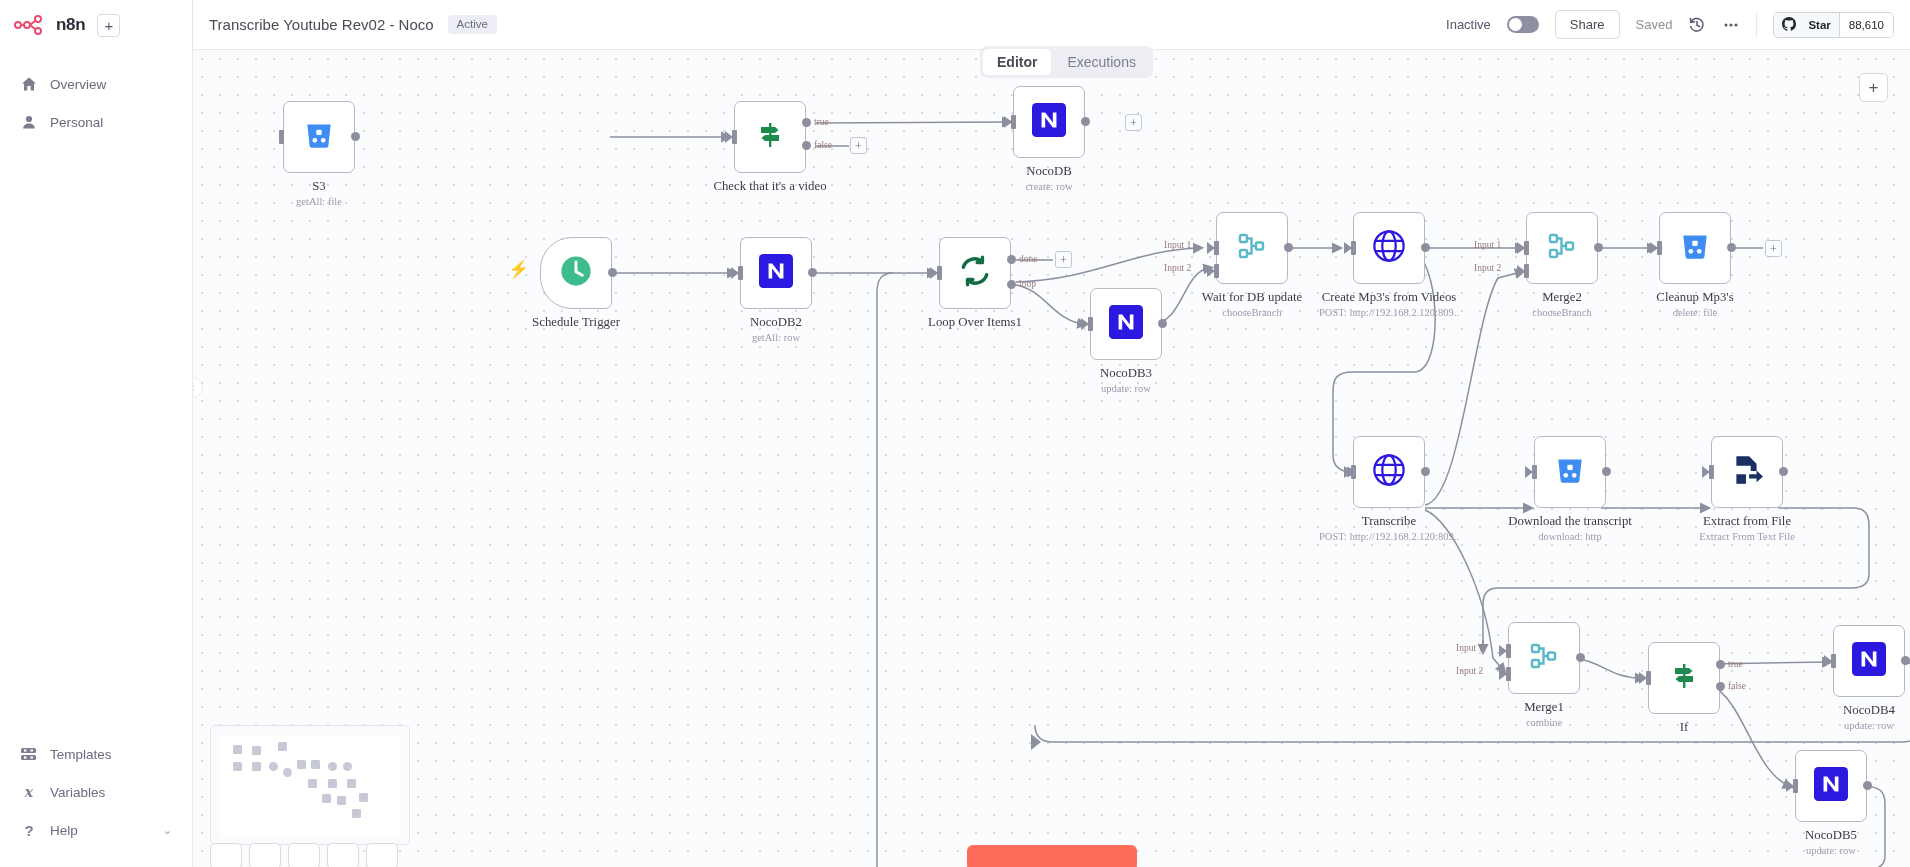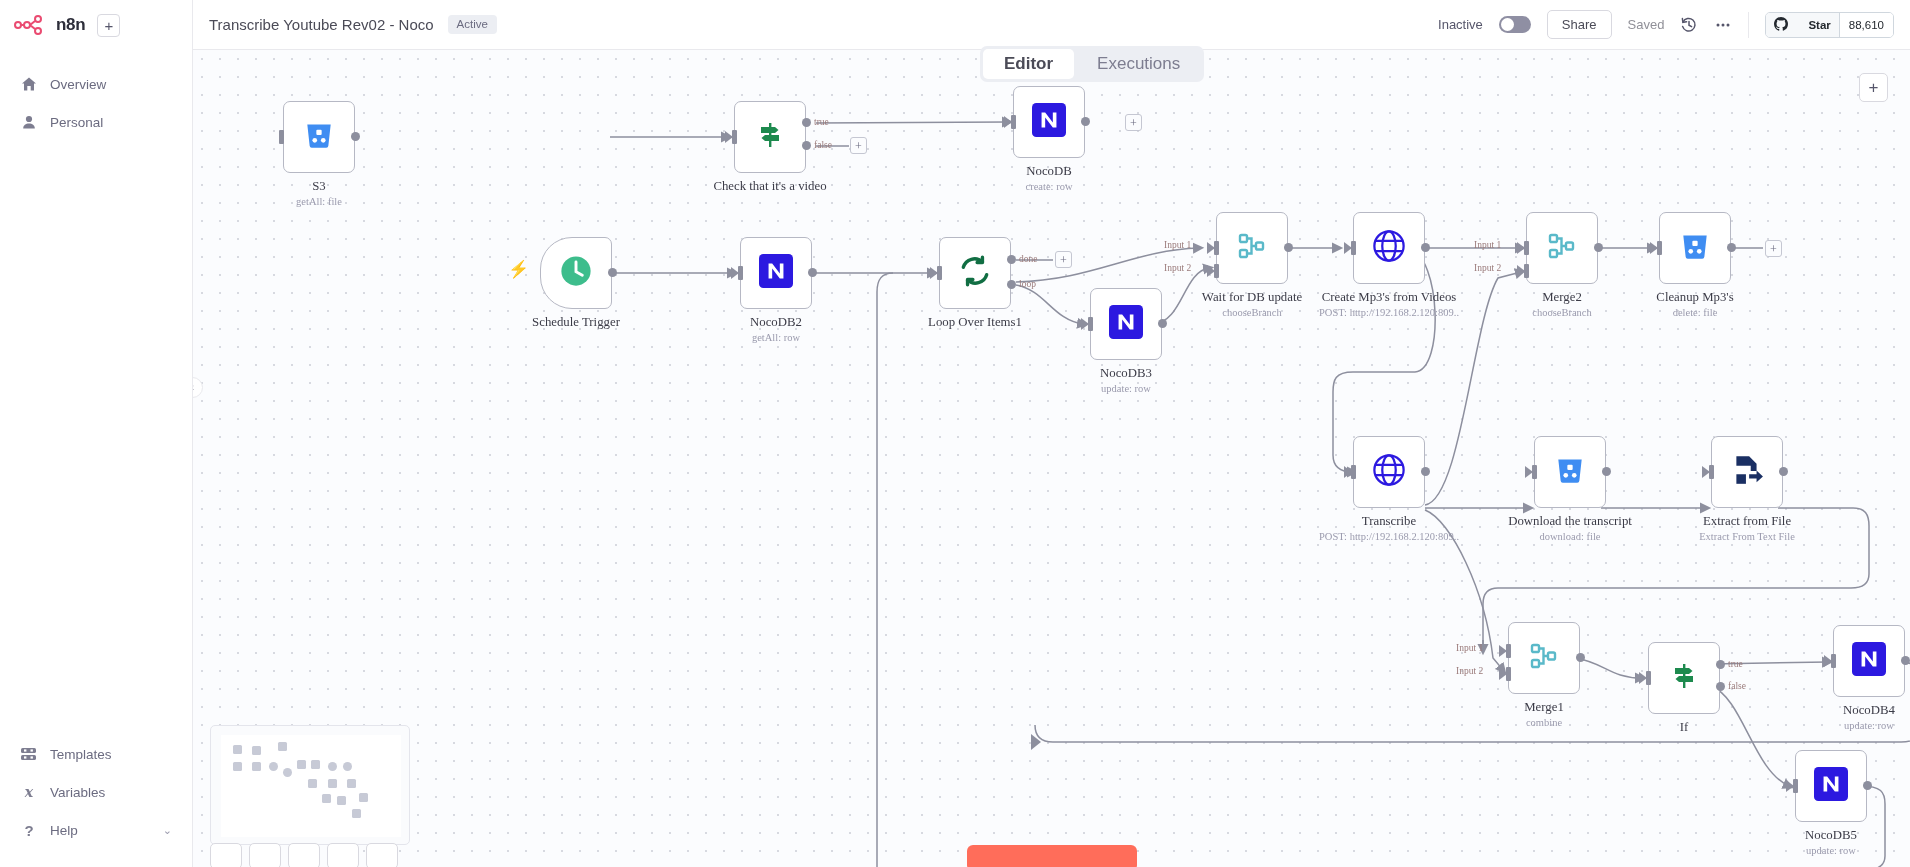--- a/index.html
+++ b/index.html
@@ -64,29 +64,29 @@
     font-size: 13px; color: #4b4b57; padding: 6px 14px; cursor: pointer;
     font-family: inherit;
   }
   .saved-lbl { font-size: 13px; color: #909098; }
   .icon-btn { color: #55556a; cursor: pointer; display: flex; align-items: center; justify-content: center; }
   .hdr-sep { width: 1px; height: 26px; background: #e9e9ed; }
   .gh-star {
     display: flex; align-items: stretch; border: 1px solid #d0d7de; border-radius: 5px;
     overflow: hidden; font-size: 11.5px; cursor: pointer;
   }
-  .gh-star .gs-l { background: #f6f8fa; padding: 4px 8px; display: flex; align-items: center; gap: 20px; color: #24292f; font-weight: bold; }
+  .gh-star .gs-l { background: #f6f8fa; padding: 4px 8px; display: flex; align-items: center; gap: 12px; color: #24292f; font-weight: bold; }
   .gh-star .gs-r { background: #fff; padding: 4px 9px; display: flex; align-items: center; color: #24292f; border-left: 1px solid #d0d7de; }
 
   
   #tabs {
     position: absolute; left: 980px; top: 46px;
     background: #eceef3; border-radius: 7px; padding: 3px; display: flex; gap: 2px; z-index: 26;
   }
-  .tab { font-size: 17px; padding: 5px 21px; border-radius: 5px; color: #7d7d90; cursor: pointer; }
+  .tab { font-size: 14px; padding: 5px 14px; border-radius: 5px; color: #7d7d90; cursor: pointer; }
   .tab.active { background: #fff; color: #4b4b57; font-weight: bold; }
 
   
   #canvas {
     position: absolute; left: 193px; top: 50px; right: 0; bottom: 0;
     background-color: #fbfcfe;
     background-image: radial-gradient(circle, #d7d9e0 0.9px, transparent 0.9px);
     background-size: 18px 18px;
     overflow: hidden;
   }
@@ -578,21 +578,21 @@
               <rect x="13.5" y="11" width="5" height="5" rx="1" fill="#fff"></rect>
               <circle cx="12" cy="21" r="2.2" fill="#fff"></circle>
               <circle cx="20" cy="21" r="2.2" fill="#fff"></circle>
             </svg>
         </span>
       </div>
       <div class="arrow-in" style="left:-9px;top:30px;"></div>
       <div class="port-in" style="left:-2px;top:29px;"></div>
       <div class="port" style="left:68px;top:31px;"></div>
       <div class="node-lbl">Download the transcript</div>
-      <div class="node-sub">download: file</div>
+      <div class="node-sub">download: http</div>
     </div>
 
     <div class="node" style="left:1518px;top:386px;">
       <div class="node-box">
         <span>
           <svg width="34" height="34" viewBox="0 0 32 32" fill="#1a2f63">
             <path d="M6 3h12l7 7v7h-5.5v-5H6Z"></path>
               <path d="M6 20h9v9H6Z"></path>
             <path d="M18 20h7v-3.5l6 5.5-6 5.5V24h-7Z"></path>
           </svg>

